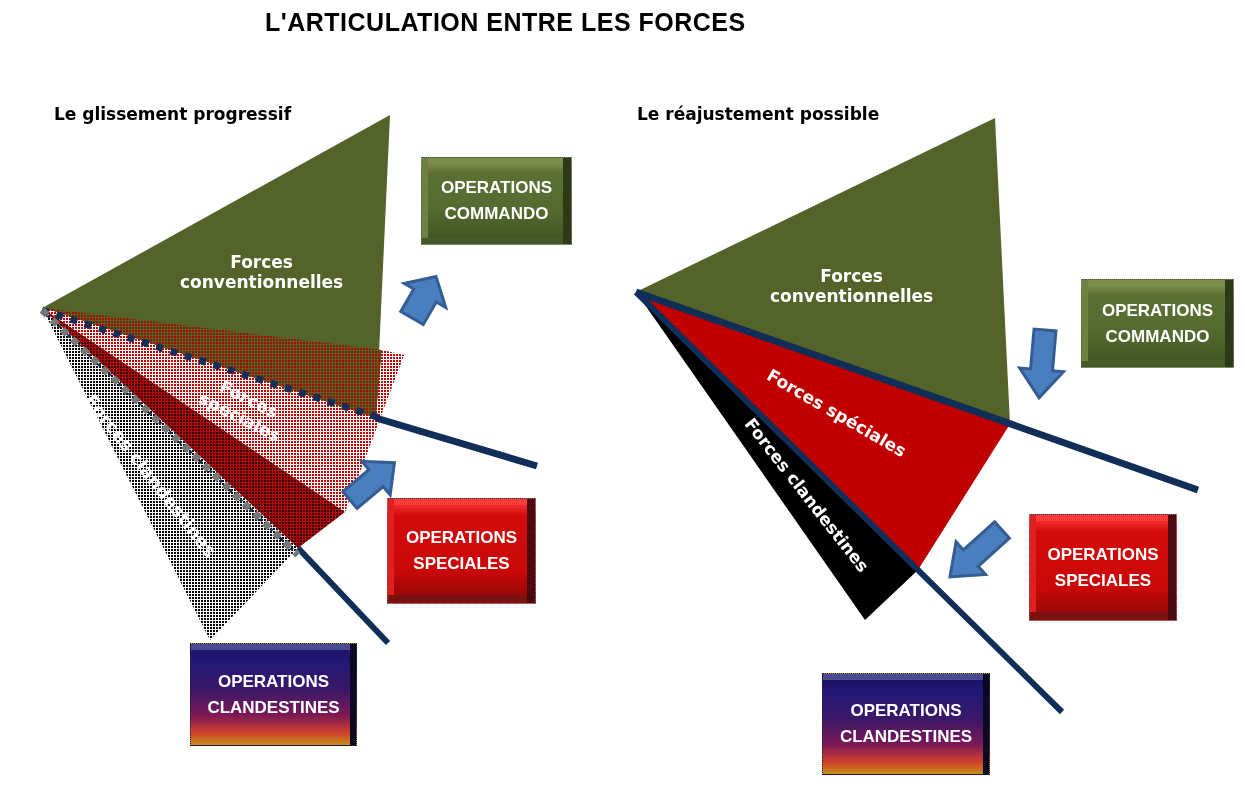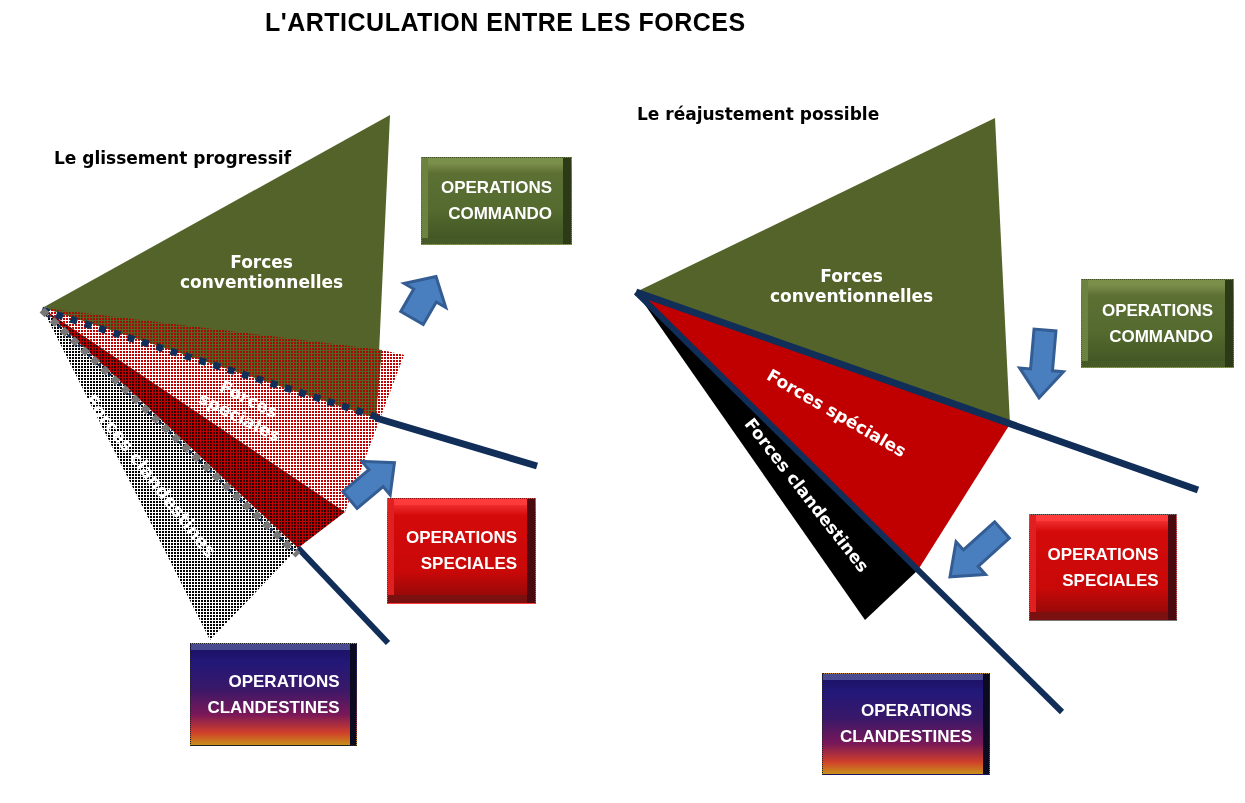--- a/index.html
+++ b/index.html
@@ -4,39 +4,39 @@
 <style>
   html, body { margin:0; padding:0; background:#ffffff; }
   body { width:1245px; height:803px; position:relative; overflow:hidden;
          font-family:"DejaVu Sans", sans-serif; }
   .title { position:absolute; left:265px; top:8px; font-size:25px; font-weight:bold;
            color:#000; letter-spacing:0.5px; font-family:Liberation Sans, sans-serif; }
   .subtitle { position:absolute; font-size:17px; font-weight:bold; color:#000;
               font-family:"DejaVu Sans", sans-serif; }
   svg.diagram { position:absolute; left:0; top:0; }
   .box { position:absolute; box-sizing:border-box; display:flex; align-items:center;
-         justify-content:center; text-align:right; color:#fff; font-weight:bold;
+         justify-content:center; text-align:center; color:#fff; font-weight:bold;
          font-family:"Liberation Sans", sans-serif; font-size:17px; line-height:26px;
          border:1px dotted #777; }
   .box span { display:block; }
   .box.commando { background:linear-gradient(180deg,#8a9c56 0%,#5c7034 18%,#546a2e 60%,#3f5322 100%);
     box-shadow: inset -8px 0 0 #2c3a18, inset 0 -6px 0 #455a26, inset 6px 0 0 #6d8240, inset 0 6px 0 #7a8f4a; }
   .box.speciales { background:linear-gradient(180deg,#ff4040 0%,#d40a0a 16%,#c90808 70%,#8a0808 100%);
     box-shadow: inset -8px 0 0 #4a0a10, inset 0 -8px 0 #7a1010, inset 6px 0 0 #e02020, inset 0 6px 0 #ff3a3a; }
   .box.clandestines { background:linear-gradient(180deg,#1a1060 0%,#221878 18%,#3a1868 45%,#7a1858 70%,#d0402a 88%,#c8901a 100%);
     box-shadow: inset -6px 0 0 #0a0a20, inset 0 6px 0 #4a4a90; border:1px dotted #222; }
   .seglabel { position:absolute; color:#fff; font-weight:bold; font-family:"DejaVu Sans", sans-serif;
               white-space:nowrap; text-align:center; line-height:20px; }
 </style>
 </head>
 <body>
 
 <div class="title">L'ARTICULATION ENTRE LES FORCES</div>
 
-<div class="subtitle" style="left:54px; top:104px;margin-top:44px;">Le glissement progressif</div>
+<div class="subtitle" style="left:54px; top:104px;">Le glissement progressif</div>
 <div class="subtitle" style="left:637px; top:104px;">Le réajustement possible</div>
 
 <svg class="diagram" width="1245" height="803" viewBox="0 0 1245 803">
   <defs>
     <pattern id="redDots" width="3" height="3" patternUnits="userSpaceOnUse">
       <rect width="3" height="3" fill="#ffffff"></rect>
       <rect width="2" height="2" fill="#c00000"></rect>
     </pattern>
     <pattern id="darkRedDots" width="3" height="3" patternUnits="userSpaceOnUse">
       <rect width="3" height="3" fill="#c00000"></rect>

